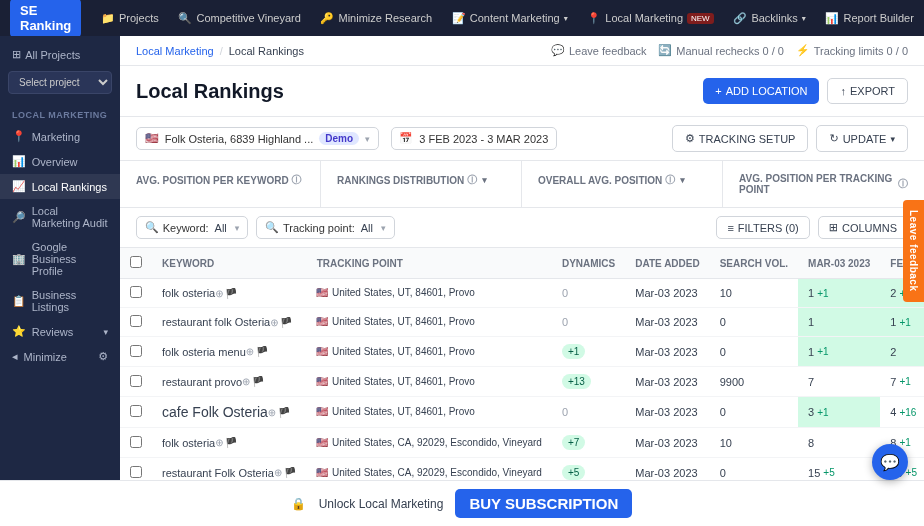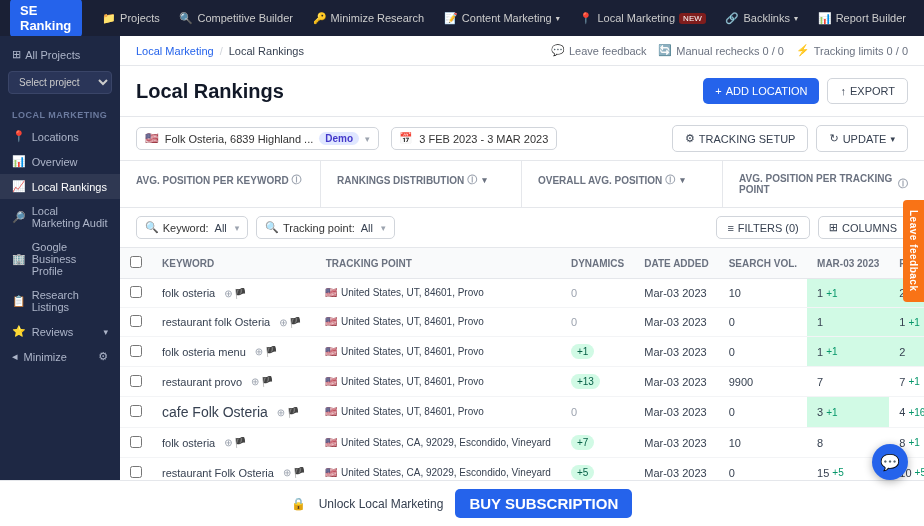--- a/index.html
+++ b/index.html
@@ -186,21 +186,21 @@
       font-size: 10px;
       font-weight: 600;
       color: #6b7280;
       text-transform: uppercase;
       white-space: nowrap;
     }
     tbody tr { border-bottom: 1px solid #f3f4f6; }
     tbody td { padding: 7px 10px; color: #374151; white-space: nowrap; }
     .checkbox { width: 12px; height: 12px; cursor: pointer; }
 
-    .kw-cell { display: flex; align-items: center; gap: 9px; }
+    .kw-cell { display: flex; align-items: center; gap: 0; }
     .kw-icons { display: flex; gap: 2px; color: #9ca3af; font-size: 10px; }
 
     .tracking-point-cell { font-size: 10px; color: #374151; line-height: 1.4; }
 
     .dynamics-badge {
       display: inline-flex; align-items: center; gap: 2px;
       padding: 2px 6px; border-radius: 10px; font-size: 10px; font-weight: 500;
     }
     .badge-green { background: #d1fae5; color: #065f46; }
     .rank-up { color: #059669; font-size: 10px; }
@@ -268,21 +268,21 @@
 
   <div class="navbar">
     <div class="navbar-brand">SE Ranking</div>
 
     <div class="nav-item">
       <span>📁</span>
       <span>Projects</span>
     </div>
     <div class="nav-item">
       <span>🔍</span>
-      <span>Competitive Builder</span>
+      <span>Competitive Vineyard</span>
     </div>
     <div class="nav-item">
       <span>🔑</span>
       <span>Minimize Research</span>
     </div>
     <div class="nav-item">
       <span>📝</span>
       <span>Content Marketing</span>
       <span style="font-size:8px;">▾</span>
     </div>
@@ -311,41 +311,41 @@
         <span>All Projects</span>
       </div>
       <select class="sidebar-project-select">
         <option>Select project</option>
       </select>
 
       <div class="sidebar-section-label">LOCAL MARKETING</div>
 
       <div class="sidebar-item">
         <span>📍</span>
-        <span>Locations</span>
+        <span>Marketing</span>
       </div>
       <div class="sidebar-item">
         <span>📊</span>
         <span>Overview</span>
       </div>
       <div class="sidebar-item active">
         <span>📈</span>
         <span>Local Rankings</span>
       </div>
       <div class="sidebar-item">
         <span>🔎</span>
         <span>Local Marketing Audit</span>
       </div>
       <div class="sidebar-item">
         <span>🏢</span>
         <span>Google Business Profile</span>
       </div>
       <div class="sidebar-item">
         <span>📋</span>
-        <span>Research Listings</span>
+        <span>Business Listings</span>
       </div>
       <div class="sidebar-item">
         <span>⭐</span>
         <span>Reviews</span>
         <span style="margin-left:auto;font-size:9px;">▾</span>
       </div>
     <div class="bottom-bar" style="background: rgb(30, 40, 68); color: rgb(173, 181, 201); font-size: 11px; padding: 6px 12px; display: flex; align-items: center; gap: 6px; cursor: pointer; margin-top: auto;">
           <span>◂</span>
           <span>Minimize</span>
           <span style="margin-left:auto;">⚙</span>

